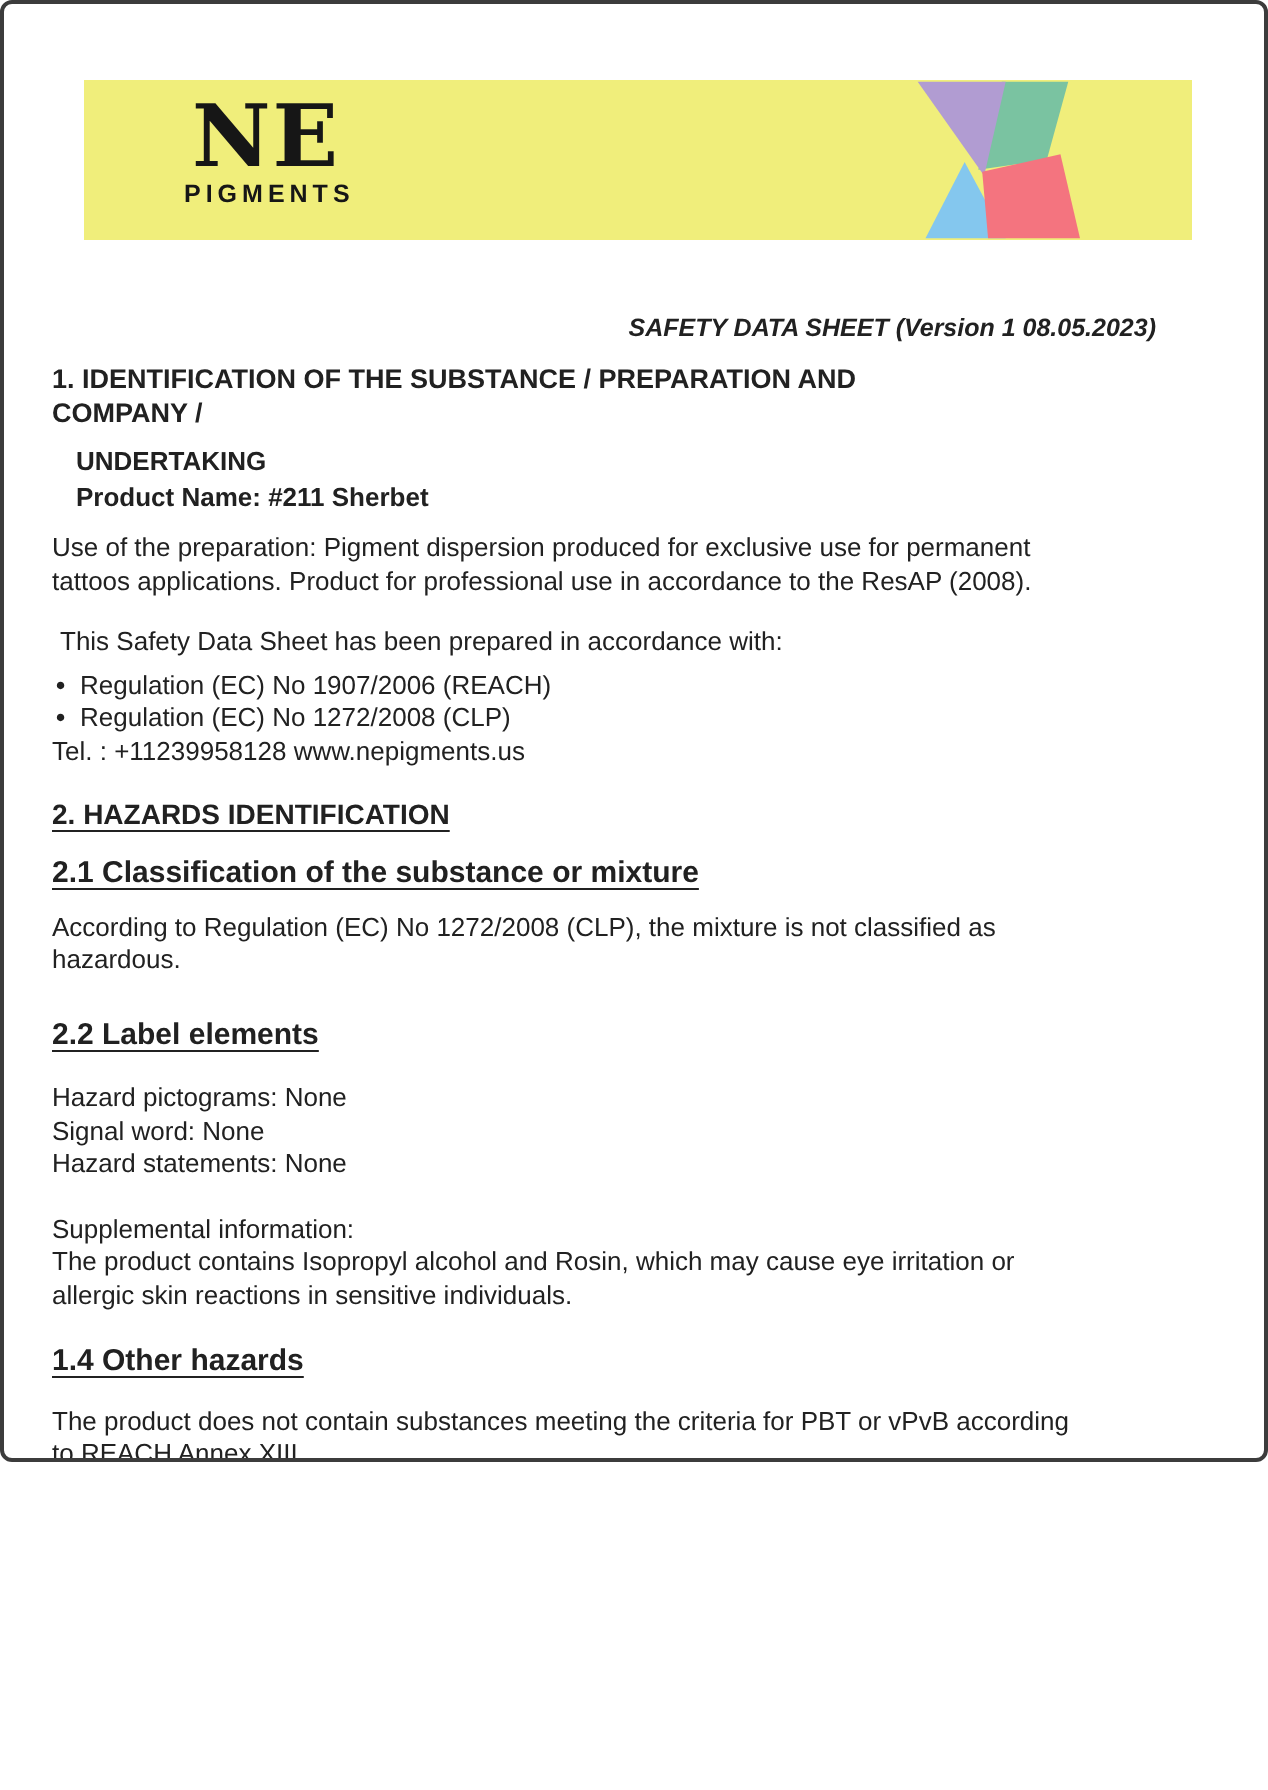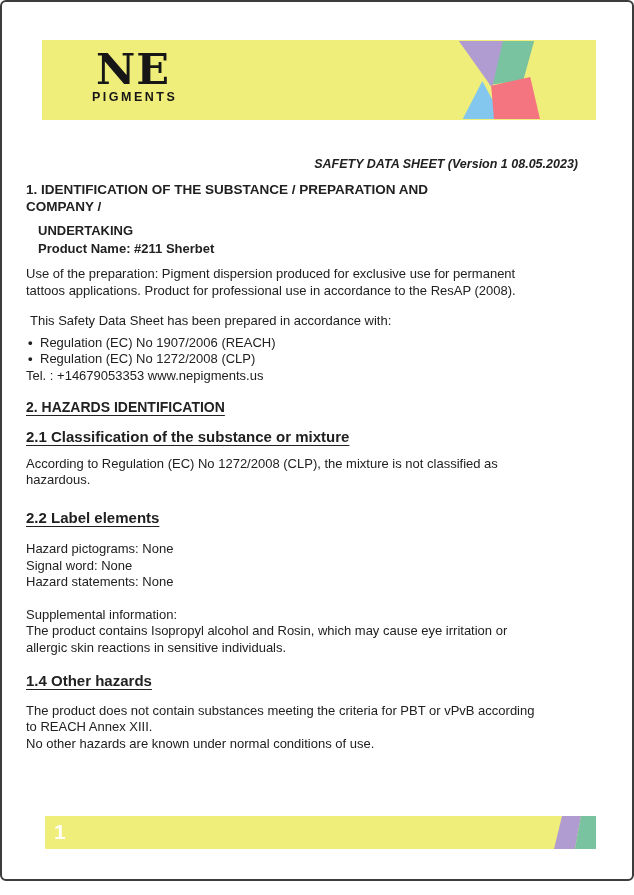--- a/index.html
+++ b/index.html
@@ -1,21 +1,21 @@
 <!DOCTYPE html>
 <html><head>
 <meta charset="utf-8">
 <style>
   html, body { margin: 0; padding: 0; background: #ffffff; }
   * { box-sizing: border-box; }
 
   .page {
     position: relative;
     width: 634px;
-    height: 881px;
+    height: 731px;
     background: #ffffff;
     border: 2px solid #3c3c3c;
     border-radius: 6px;
     overflow: hidden;
     font-family: "Liberation Sans", sans-serif;
     color: #212121;
   }
 
   
   .banner {
@@ -183,21 +183,21 @@
     <p class="ml use-para">Use of the preparation: Pigment dispersion produced for exclusive use for permanent
 tattoos applications. Product for professional use in accordance to the ResAP (2008).</p>
 
     <p class="prepared">This Safety Data Sheet has been prepared in accordance with:</p>
 
     <ul class="bullets">
       <li>Regulation (EC) No 1907/2006 (REACH)</li>
       <li>Regulation (EC) No 1272/2008 (CLP)</li>
     </ul>
 
-    <p>Tel. : +14679053353 www.nepigments.us</p>
+    <p>Tel. : +11239958128 www.nepigments.us</p>
 
     <h2 class="h2">2. HAZARDS IDENTIFICATION</h2>
 
     <h3 class="h3 s21">2.1 Classification of the substance or mixture</h3>
     <p class="ml body21">According to Regulation (EC) No 1272/2008 (CLP), the mixture is not classified as
 hazardous.</p>
 
     <h3 class="h3 s22">2.2 Label elements</h3>
     <div class="label-lines">
       <p>Hazard pictograms: None</p>

